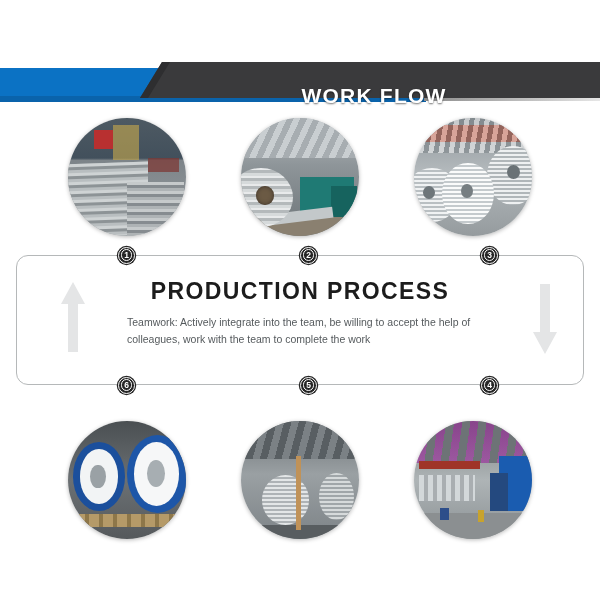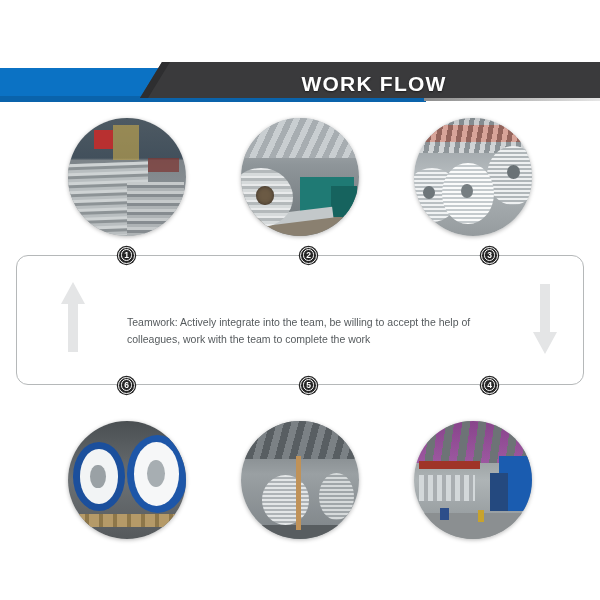--- a/index.html
+++ b/index.html
@@ -29,21 +29,21 @@
     position: absolute; left: 140px; top: 0px; width: 460px; height: 36px;
     background: #3a3a3c;
     clip-path: polygon(22px 0, 460px 0, 460px 36px, 0 36px);
   }
   .banner-dark-edge {
     position: absolute; left: 140px; top: 0px; width: 40px; height: 36px;
     background: #2e2e30;
     clip-path: polygon(22px 0, 30px 0, 8px 36px, 0 36px);
   }
   .banner-title {
-    position: absolute; left: 140px; top: 4px; width: 460px; height: 36px;
+    position: absolute; left: 140px; top: 16px; width: 460px; height: 36px;
     display: flex; align-items: center; justify-content: center;
     color: #ffffff;
     font-size: 21px; font-weight: bold; letter-spacing: 1.2px;
     text-shadow: 0 1px 2px rgba(0,0,0,0.55);
     padding-left: 8px;
   }
 
   
   .circle {
     position: absolute; width: 118px; height: 118px; border-radius: 50%;
@@ -227,20 +227,21 @@
         <span class="h3"></span>
         <span class="c1"></span>
         <span class="h1"></span>
         <span class="c2"></span>
         <span class="h2"></span>
       </div>
     </div>
   </div>
 
   <div class="procbox">
+    <div class="proc-title">PRODUCTION PROCESS</div>
     <div class="proc-desc">Teamwork: Actively integrate into the team, be willing to accept the help of colleagues, work with the team to complete the work</div>
   </div>
 
   <div class="arrow arrow-up">
     <svg viewBox="0 0 30 74" xmlns="http://www.w3.org/2000/svg">
       <path d="M15 2 L27 24 L20 24 L20 72 L10 72 L10 24 L3 24 Z" fill="#e4e5e6"></path>
     </svg>
   </div>
   <div class="arrow arrow-down">
     <svg viewBox="0 0 30 74" xmlns="http://www.w3.org/2000/svg">

